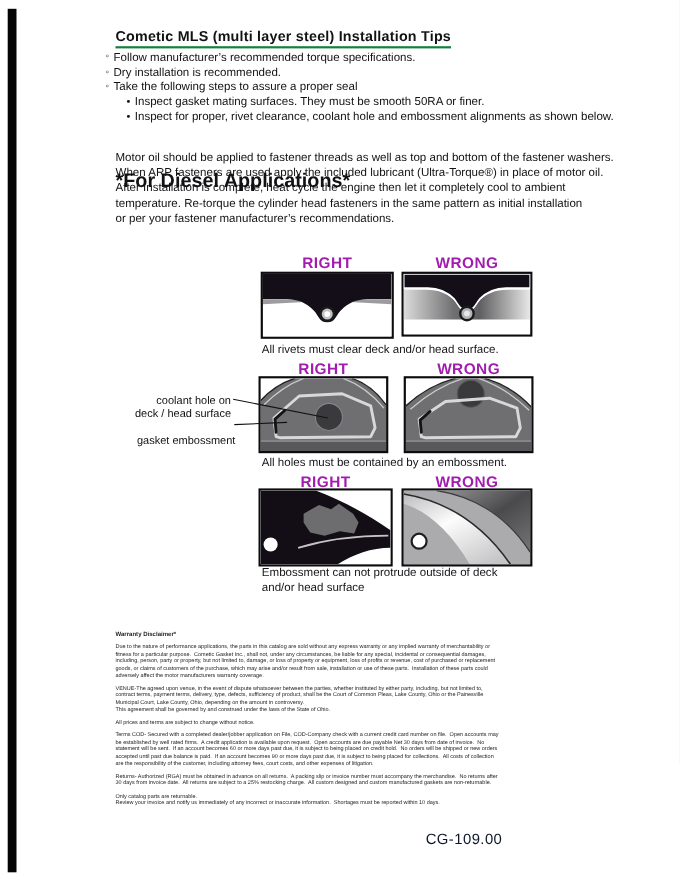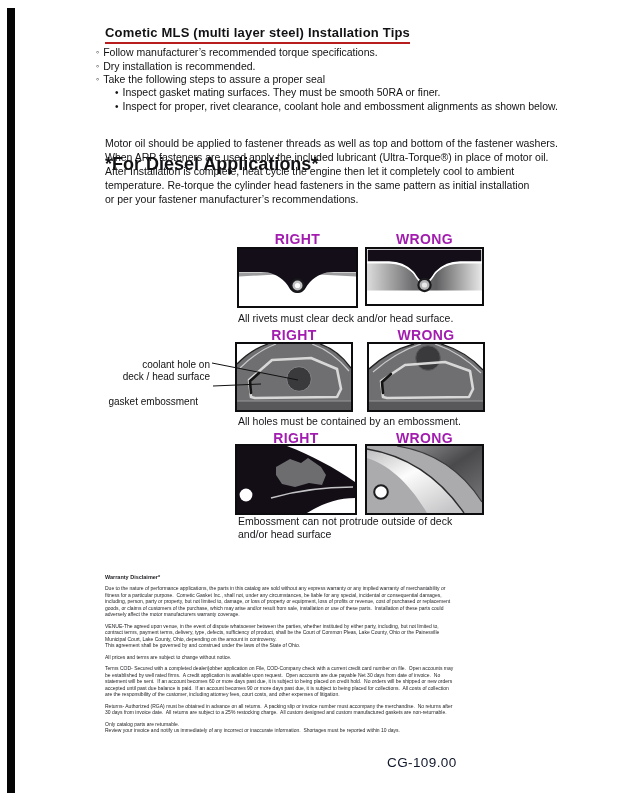--- a/index.html
+++ b/index.html
@@ -1,20 +1,20 @@
 <!DOCTYPE html>
 <html><head>
 <meta charset="utf-8">
 <style>
   html,body{margin:0;padding:0;background:#e9e9e9;}
   .page{position:relative;width:618px;height:800px;background:#ffffff;overflow:hidden;
         font-family:"Liberation Sans", sans-serif;color:#121215;}
   .edge-bar{position:absolute;left:7px;top:8px;width:8px;height:785px;background:#050505;}
   .title{position:absolute;left:105px;top:25px;font-size:13px;font-weight:bold;letter-spacing:.2px;
-         border-bottom:2px solid #b91c1c;padding-bottom:2px;white-space:nowrap;}
+         border-bottom:2px solid #15803d;padding-bottom:2px;white-space:nowrap;}
   .bullet-line{position:absolute;font-size:10.5px;white-space:nowrap;display:flex;align-items:baseline;}
   .bullet-line .mk{font-size:9px;margin-right:4px;position:relative;top:-1px;}
   .bullet-line .mk.solid{font-size:10px;top:0;}
   .h2{position:absolute;left:105px;top:117px;font-size:18px;font-weight:bold;white-space:nowrap;margin-top:37px;}
   .para{position:absolute;left:105px;font-size:10.5px;line-height:14px;white-space:pre;}
   .dlabel{position:absolute;font-size:14px;font-weight:bold;letter-spacing:.4px;text-align:center;color:#a21caf;}
   .panel{position:absolute;border:2px solid #0c0c0e;box-sizing:border-box;background:#fff;}
   .panel svg{display:block;}
   .caption{position:absolute;font-size:10.5px;line-height:13px;color:#16161a;white-space:pre;}
   .ann{position:absolute;font-size:10px;line-height:12px;text-align:right;white-space:pre;color:#111;margin-top:16px;}
@@ -95,21 +95,21 @@
     </svg>
   </div>
 
   <div class="caption" style="left:238px;top:312px;">All rivets must clear deck and/or head surface.</div>
 
   <div class="dlabel" style="left:235px;top:327px;width:118px;">RIGHT</div>
   <div class="dlabel" style="left:367px;top:327px;width:118px;">WRONG</div>
 
   <div class="ann" style="left:100px;top:343px;width:110px;">coolant hole on
 deck / head surface</div>
-  <div class="ann" style="left:88px;top:380px;width:110px;">gasket embossment</div>
+  <div class="ann" style="left:104px;top:380px;width:110px;">gasket embossment</div>
 
   <div class="panel" style="left:235px;top:342px;width:118px;height:70px;">
     <svg width="114" height="66" viewBox="0 0 114 66">
       <rect x="0" y="0" width="114" height="66" fill="#6f6f71"></rect>
       <rect x="0" y="57" width="114" height="9" fill="#58585a"></rect>
       <line x1="0" y1="57" x2="114" y2="57" stroke="#97979a" stroke-width="1"></line>
       <path d="M0,0 H31 C20,3.5 9,10.5 0,20 Z" fill="#ffffff"></path>
       <path d="M31,0 C20,3.5 9,10.5 0,20" fill="none" stroke="#222222" stroke-width="1.3"></path>
       <path d="M39,0 C27,4.5 14,13 3,24" fill="none" stroke="#c9c9cb" stroke-width="1.2"></path>
       <path d="M114,0 H83 C95,4 106,13 114,24 Z" fill="#ffffff"></path>

